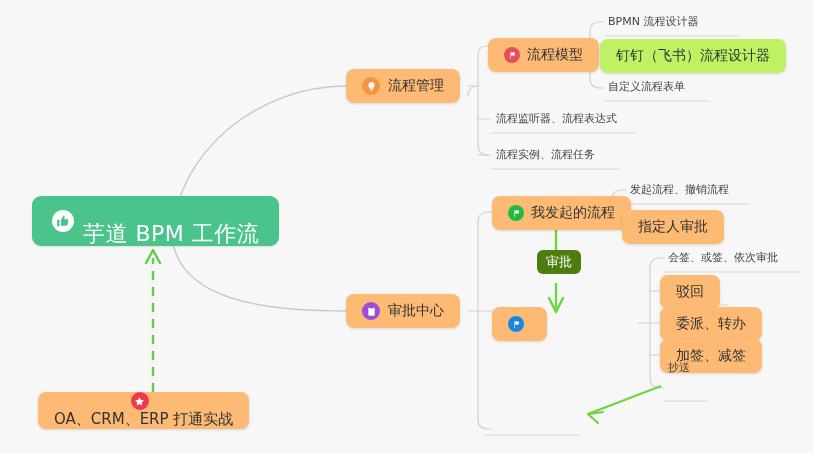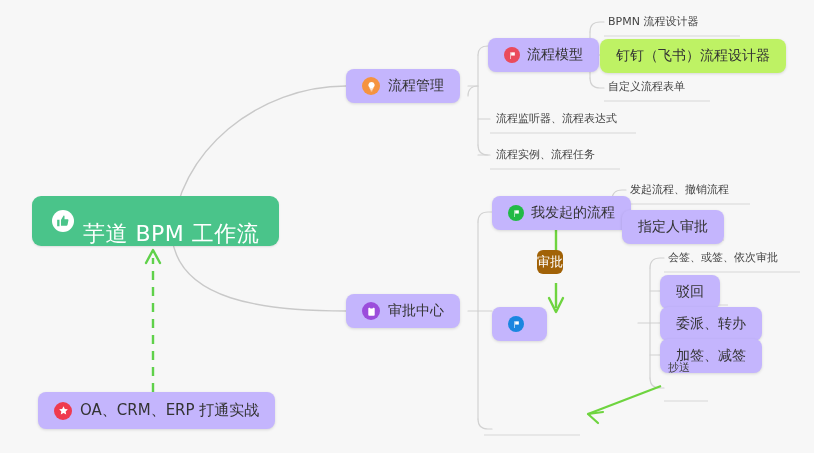--- a/index.html
+++ b/index.html
@@ -44,21 +44,21 @@
     color: #ffffff;
     padding: 0 20px;
     height: 50px;
     font-size: 22px;
     box-shadow: 0 1px 2px rgba(0,0,0,0.10);
   }
   .root-node .label { letter-spacing: .5px; margin-top: 26px; }
 
   
   .card-node {
-    background: #c4b5fd;
+    background: #fdba74;
     border-radius: 8px;
     height: 34px;
     padding: 0 16px;
     font-size: 14px;
     color: #333333;
     box-shadow: 0 1px 3px rgba(0,0,0,0.13);
   }
 
   
   .leaf-node {
@@ -87,25 +87,25 @@
   }
   .ic-md {
     width: 18px;
     height: 18px;
     margin-right: 8px;
   }
 
   
   .badge {
     position: absolute;
-    background: #a16207;
+    background: #4d7c0f;
     color: #ffffff;
     border-radius: 6px;
     font-size: 13px;
-    padding: 5px 0;
+    padding: 5px 9px;
     white-space: nowrap;
     line-height: 1.1;
   }
 </style>
 </head>
 <body>
 
 <div id="canvas">
 
   <svg id="wires" viewBox="0 0 814 453" width="814" height="453" xmlns="http://www.w3.org/2000/svg">
@@ -291,21 +291,21 @@
 
   <div class="node card-node" style="left:660px; top:339px;">
     <span>加签、减签</span>
   </div>
 
   <div class="node leaf-node" style="left:660px; top:352px;">
     <span>抄送</span>
   </div>
 
 
-  <div class="node card-node" style="left:38px; top:392px; height:37px; font-size:15px;">
+  <div class="node card-node" style="left:38px; top:392px; height:37px; font-size:15px;flex-direction:column;">
     <span class="ic ic-md" style="background:#ef3a4e;">
       <svg width="11" height="11" viewBox="0 0 24 24" fill="#ffffff">
         <path d="M12 2.6l2.9 6 6.6.9-4.8 4.6 1.2 6.5-5.9-3.1-5.9 3.1 1.2-6.5L2.5 9.5l6.6-.9z"></path>
       </svg>
     </span>
     <span>OA、CRM、ERP 打通实战</span>
   </div>
 
 </div>
 

